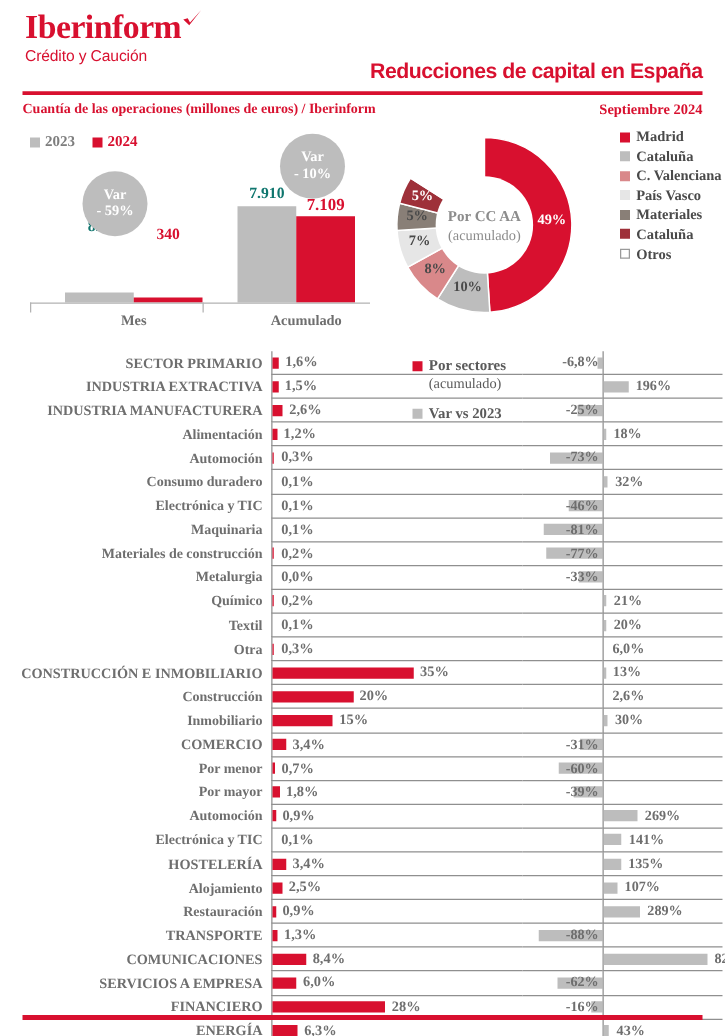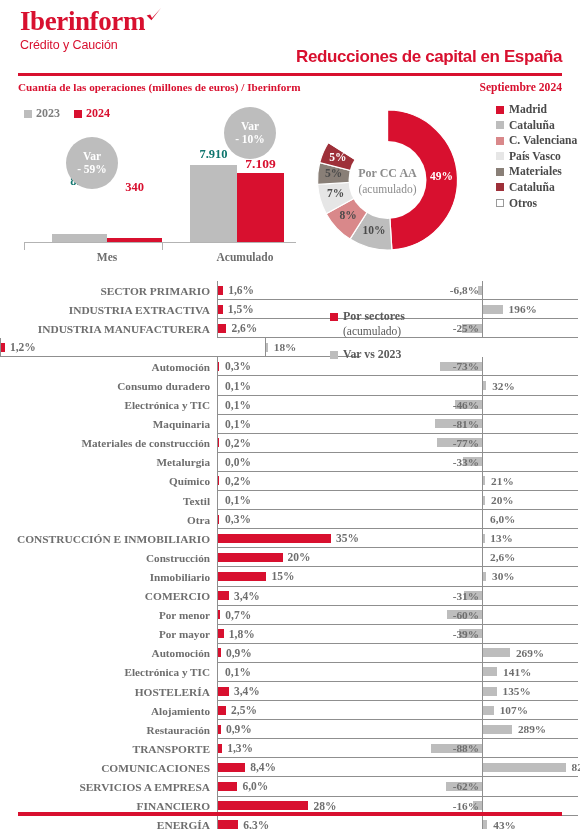--- a/index.html
+++ b/index.html
@@ -123,21 +123,21 @@
     border-bottom: 1px solid #8f8f8f; display: flex; align-items: center;
     padding-left: 3px;
   }
   .gbar-neg { position: absolute; right: 0; height: 9px; background: #BDBDBD; }
   .gbar-pos { position: absolute; left: 0; height: 9px; background: #BDBDBD; }
   .vtxt { position: relative; font-weight: 700; font-size: 11.3px; color: #6E6E6E; z-index: 2; }
   .vtxt.pos { margin-left: 4px; }
   .c-pad { width: 2px; }
 
   .tbl-legend { position: absolute; left: 330px; top: 4px; width: 150px; z-index: 5; }
-  .tl-row { display: flex; align-items: center; gap: 5px; margin-top: 24px; }
+  .tl-row { display: flex; align-items: center; gap: 5px; }
   .tl-sw { width: 8px; height: 8px; display: inline-block; }
   .tl-txt { font-weight: 700; font-size: 12px; color: #5a5a5a; }
   .tl-sub { font-size: 11.5px; color: #5a5a5a; margin-left: 13px; margin-top: 1px; }
   .tl-row2 { display: flex; align-items: center; gap: 5px; margin-top: 10px; }
   .tl-txt2 { font-weight: 700; font-size: 11.8px; color: #5a5a5a; }
 </style>
 </head>
 <body>
 
 <div class="page">
@@ -297,20 +297,21 @@
             <div class="sval" style="left: 13.398px;">2,6%</div>
           </div>
           <div class="c-varneg">
             <div class="gbar-neg" style="width: 20.3px;"></div>
             <span class="vtxt">-25%</span>
           </div>
           <div class="c-varpos"></div>
           <div class="c-pad"></div>
         </div>
         <div class="row">
+          <div class="c-label">Alimentación</div>
           <div class="c-bar">
             <div class="sbar" style="width: 3.876px;"></div>
             <div class="sval" style="left: 8.876px;">1,2%</div>
           </div>
           <div class="c-varneg"></div>
           <div class="c-varpos">
             <div class="gbar-pos" style="width: 2px;"></div>
             <span class="vtxt pos" style="margin-left: 4.8px;">18%</span>
           </div>
           <div class="c-pad"></div>

